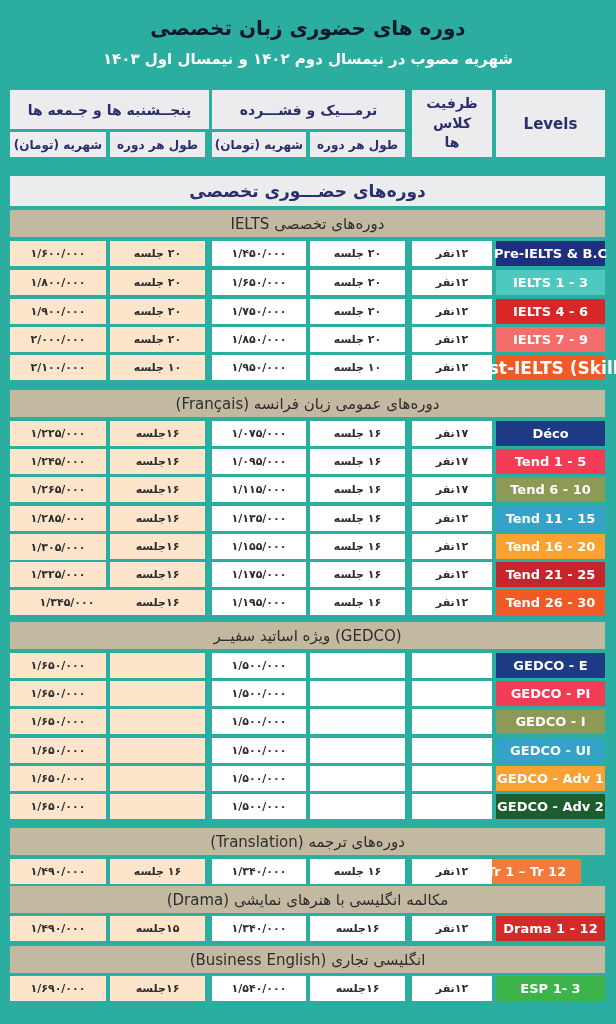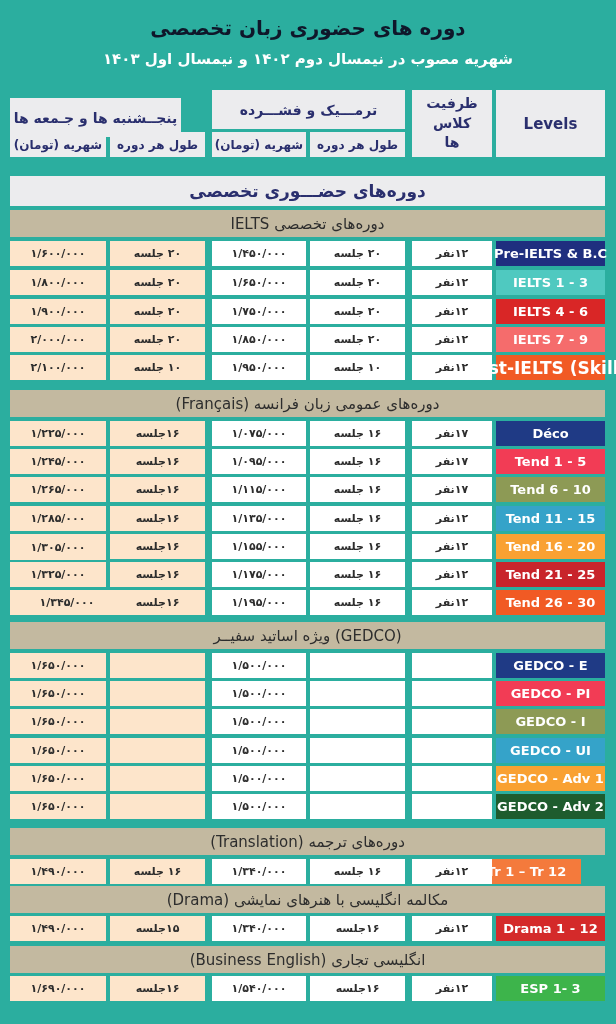--- a/index.html
+++ b/index.html
@@ -45,21 +45,21 @@
   </style>
 </head>
 <body>
 
 <div class="title">دوره های حضوری زبان تخصصی</div>
 <div class="subtitle">شهریه مصوب در نیمسال دوم ۱۴۰۲ و نیمسال اول ۱۴۰۳</div>
 
 <div class="cell hdr hdr-levels" style="left:496px;top:90px;width:109px;height:67px;">Levels</div>
 <div class="cell hdr hdr-main" style="left:412px;top:90px;width:80px;height:67px;padding:0 14px;line-height:1.4;">ظرفیت کلاس ها</div>
 <div class="cell hdr hdr-main" style="left:212px;top:90px;width:193px;height:39px;">ترمـــیک و فشـــرده</div>
-<div class="cell hdr hdr-main" style="left:10px;top:90px;width:171px;height:39px;margin-top:8px;">پنجــشنبه ها و جـمعه ها</div>
+<div class="cell hdr hdr-main" style="left:10px;top:90px;width:199px;height:39px;">پنجــشنبه ها و جـمعه ها</div>
 <div class="cell hdr hdr-sub" style="left:310px;top:132px;width:95px;height:25px;">طول هر دوره</div>
 <div class="cell hdr hdr-sub" style="left:212px;top:132px;width:94px;height:25px;">شهریه (تومان)</div>
 <div class="cell hdr hdr-sub" style="left:110px;top:132px;width:95px;height:25px;">طول هر دوره</div>
 <div class="cell hdr hdr-sub" style="left:10px;top:132px;width:96px;height:25px;">شهریه (تومان)</div>
 
 <div class="cell banner-main" style="left:10px;top:176px;width:595px;height:30px;">دوره‌های حضـــوری تخصصی</div>
 
 <div id="sections-root">
     <div class="cell section" style="left: 10px; top: 210px; width: 595px; height: 27px;">دوره‌های تخصصی IELTS</div>
     <div>
@@ -178,21 +178,21 @@
     </div>
     <div>
       <div class="cell level" style="left: 496px; top: 709px; width: 109px; height: 25px; background: rgb(141, 154, 85);">GEDCO - I</div>
       <div class="cell white" style="left: 412px; top: 709px; width: 80px; height: 25px;"></div>
       <div class="cell white" style="left: 310px; top: 709px; width: 95px; height: 25px;"></div>
       <div class="cell white num" style="left: 212px; top: 709px; width: 94px; height: 25px;">۱/۵۰۰/۰۰۰</div>
       <div class="cell peach" style="left: 110px; top: 709px; width: 95px; height: 25px;"></div>
       <div class="cell peach num" style="left: 10px; top: 709px; width: 96px; height: 25px;">۱/۶۵۰/۰۰۰</div>
     </div>
     <div>
-      <div class="cell level" style="left: 496px; top: 738px; width: 109px; height: 25px; background: rgb(53, 163, 201);">GEDCO - UI</div>
+      <div class="cell level" style="left: 496px; top: 738px; width: 109px; height: 25px; background: rgb(53, 163, 201); border-radius: 6px;">GEDCO - UI</div>
       <div class="cell white" style="left: 412px; top: 738px; width: 80px; height: 25px;"></div>
       <div class="cell white" style="left: 310px; top: 738px; width: 95px; height: 25px;"></div>
       <div class="cell white num" style="left: 212px; top: 738px; width: 94px; height: 25px;">۱/۵۰۰/۰۰۰</div>
       <div class="cell peach" style="left: 110px; top: 738px; width: 95px; height: 25px;"></div>
       <div class="cell peach num" style="left: 10px; top: 738px; width: 96px; height: 25px;">۱/۶۵۰/۰۰۰</div>
     </div>
     <div>
       <div class="cell level" style="left: 496px; top: 766px; width: 109px; height: 25px; background: rgb(249, 161, 50);">GEDCO - Adv 1</div>
       <div class="cell white" style="left: 412px; top: 766px; width: 80px; height: 25px;"></div>
       <div class="cell white" style="left: 310px; top: 766px; width: 95px; height: 25px;"></div>

